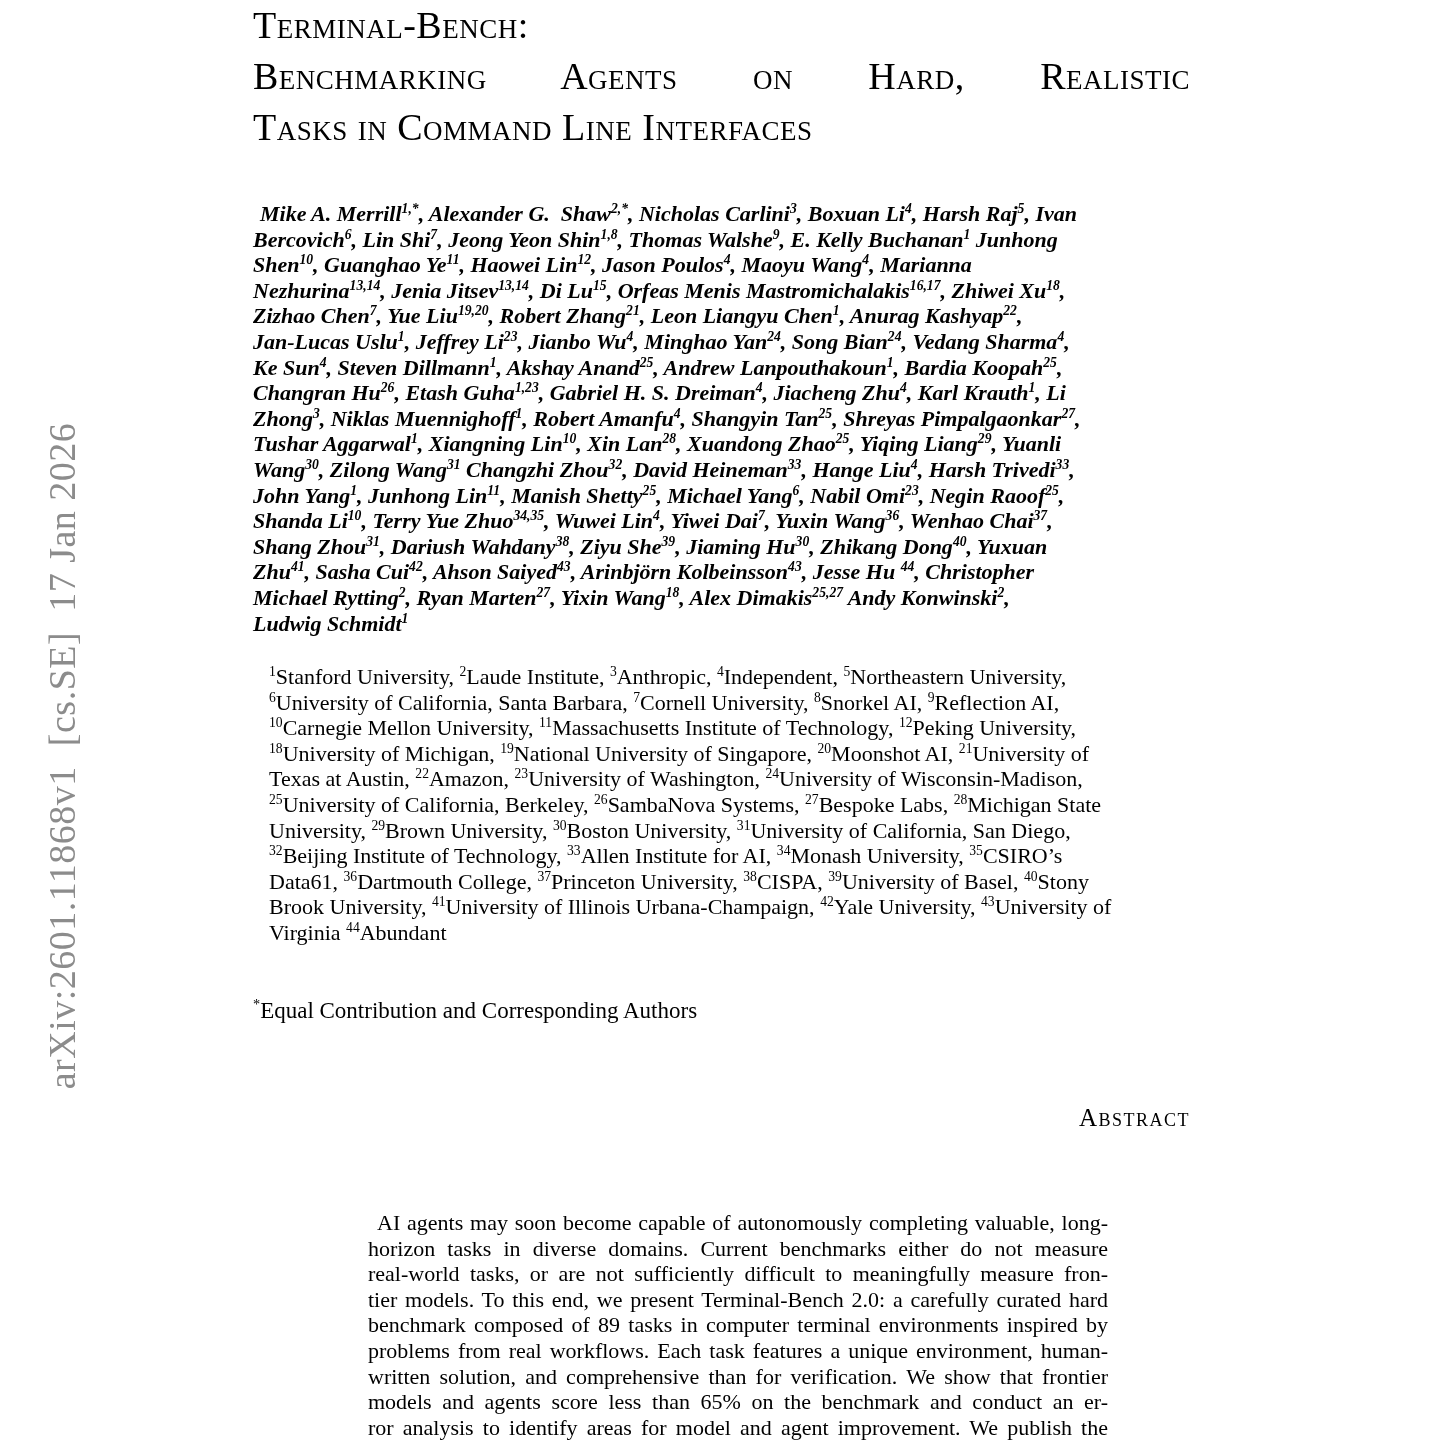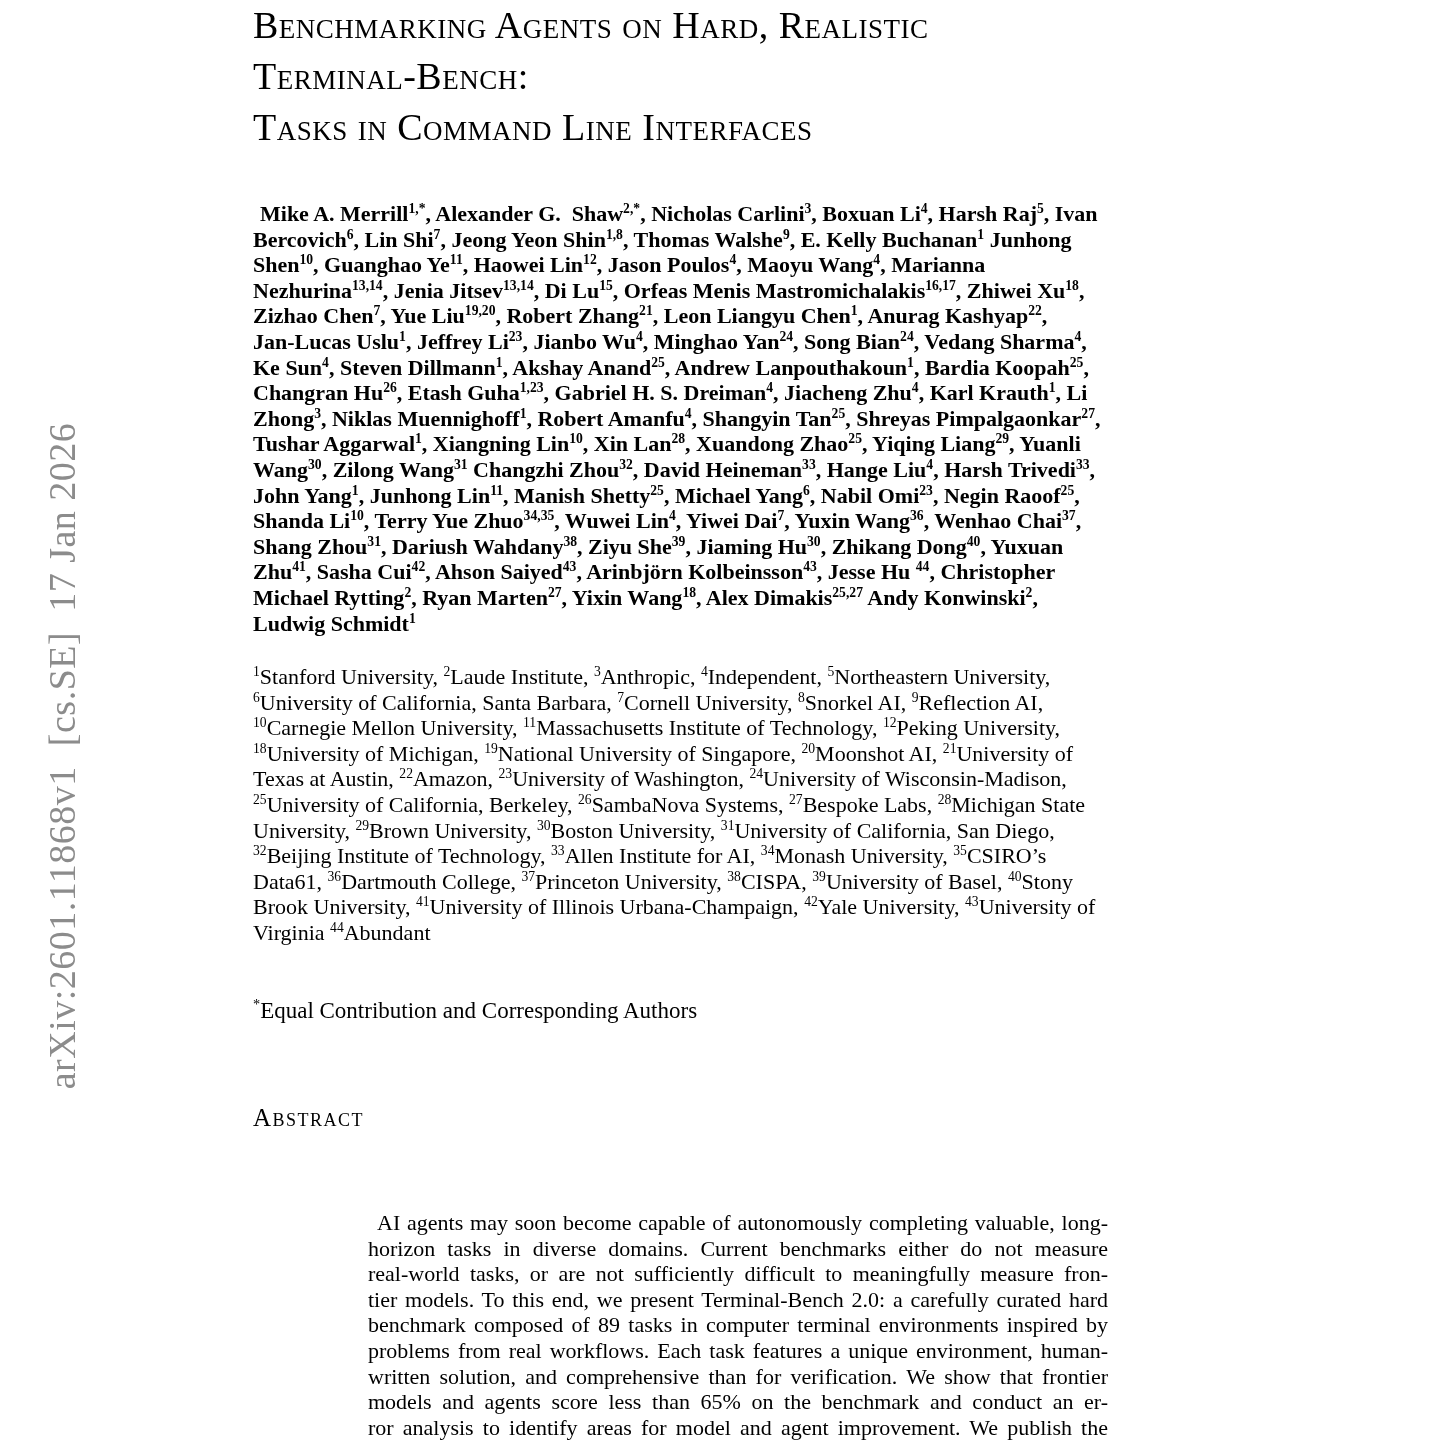--- a/index.html
+++ b/index.html
@@ -54,49 +54,50 @@
     position: absolute;
     top: 201px;
     left: 0;
     width: 912px;
     font-size: 22px;
     line-height: 25.6px;
     font-weight: bold;
   }
   .authors > div {
     white-space: pre;
+    font-style: italic;
   }
   .authors > div:first-child {
     padding-left: 7px;
   }
   .affiliations {
     position: absolute;
     top: 664px;
-    left: 0;
+    left: 16px;
     width: 912px;
     font-size: 22px;
     line-height: 25.6px;
   }
   .affiliations > div {
     white-space: pre;
   }
   .footnote {
     position: absolute;
     top: 998px;
     left: 0;
     width: 912px;
     font-size: 23px;
     line-height: 25.6px;
   }
   .abstract-heading {
     position: absolute;
     top: 1104px;
     left: 0;
     width: 937px;
-    text-align: left;
+    text-align: right;
     font-size: 25px;
     line-height: 27px;
     font-variant: small-caps;
     letter-spacing: 1.5px;
     font-weight: 500;
   }
   .abstract-body {
     position: absolute;
     top: 1210px;
     left: 84px;
@@ -122,22 +123,22 @@
 </head>
 <body>
 
 <div class="page">
 
   <div class="arxiv-note" style="color: rgb(140, 140, 140);">arXiv:2601.11868v1  [cs.SE]  17 Jan 2026</div>
 
   <div class="column">
 
     <h1 class="title">
+      <div>Terminal-Bench:</div>
       <div>Benchmarking Agents on Hard, Realistic</div>
-      <div>Terminal-Bench:</div>
       <div>Tasks in Command Line Interfaces</div>
     </h1>
 
     <div class="authors">
         <div>Mike A. Merrill<sup>1,*</sup>, Alexander G.  Shaw<sup>2,*</sup>, Nicholas Carlini<sup>3</sup>, Boxuan Li<sup>4</sup>, Harsh Raj<sup>5</sup>, Ivan</div>
         <div>Bercovich<sup>6</sup>, Lin Shi<sup>7</sup>, Jeong Yeon Shin<sup>1,8</sup>, Thomas Walshe<sup>9</sup>, E. Kelly Buchanan<sup>1</sup> Junhong</div>
         <div>Shen<sup>10</sup>, Guanghao Ye<sup>11</sup>, Haowei Lin<sup>12</sup>, Jason Poulos<sup>4</sup>, Maoyu Wang<sup>4</sup>, Marianna</div>
         <div>Nezhurina<sup>13,14</sup>, Jenia Jitsev<sup>13,14</sup>, Di Lu<sup>15</sup>, Orfeas Menis Mastromichalakis<sup>16,17</sup>, Zhiwei Xu<sup>18</sup>,</div>
         <div>Zizhao Chen<sup>7</sup>, Yue Liu<sup>19,20</sup>, Robert Zhang<sup>21</sup>, Leon Liangyu Chen<sup>1</sup>, Anurag Kashyap<sup>22</sup>,</div>
         <div>Jan-Lucas Uslu<sup>1</sup>, Jeffrey Li<sup>23</sup>, Jianbo Wu<sup>4</sup>, Minghao Yan<sup>24</sup>, Song Bian<sup>24</sup>, Vedang Sharma<sup>4</sup>,</div>

